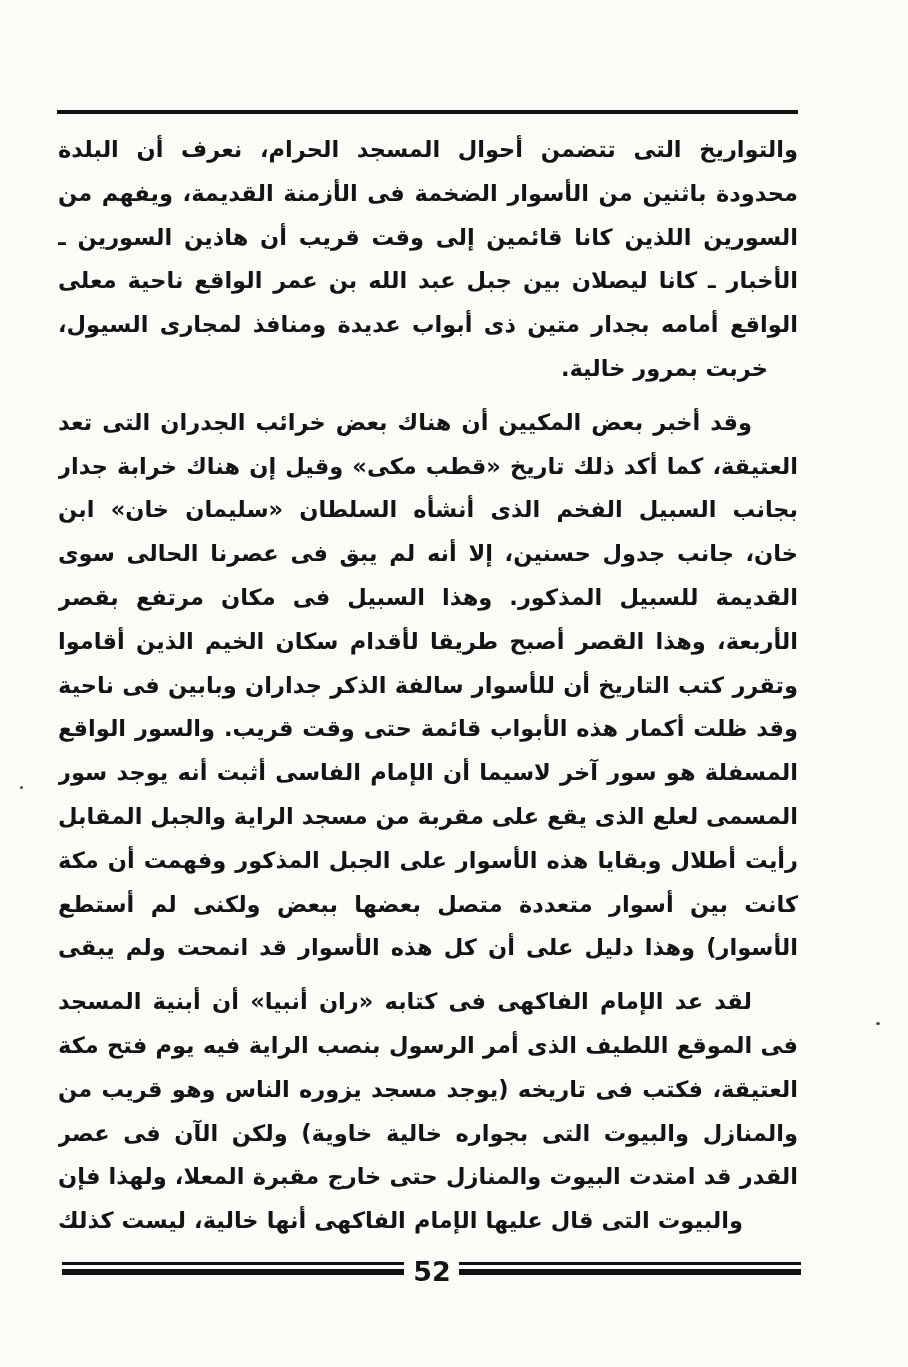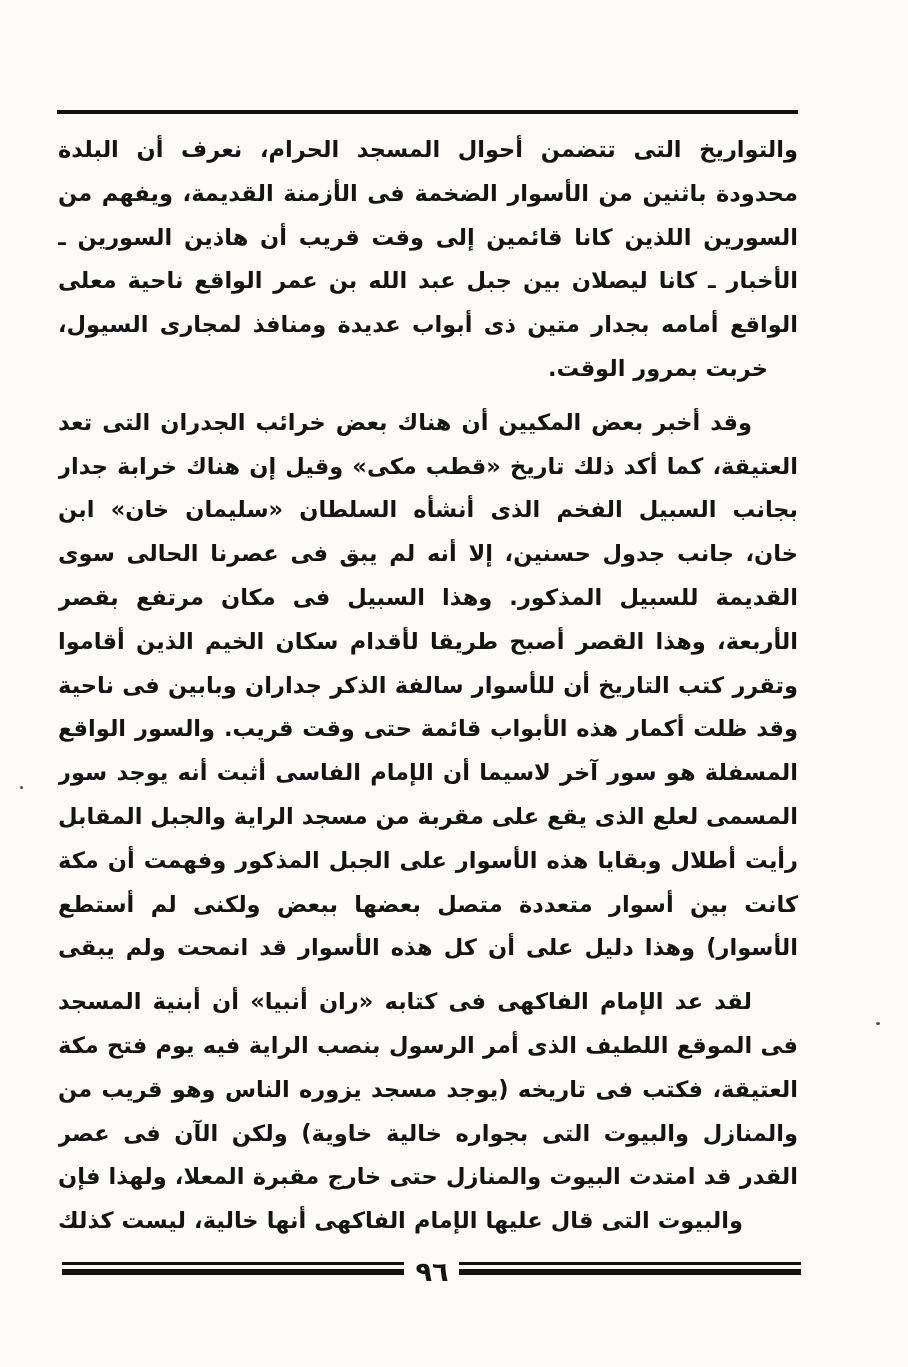--- a/index.html
+++ b/index.html
@@ -86,21 +86,21 @@
   <div class="top-rule"></div>
 
   <div class="text-block">
 
     <div class="para">
       <div class="line">والتواريخ التى تتضمن أحوال المسجد الحرام، نعرف أن البلدة المباركة كانت</div>
       <div class="line">محدودة باثنين من الأسوار الضخمة فى الأزمنة القديمة، ويفهم من بقايا هاذين</div>
       <div class="line">السورين اللذين كانا قائمين إلى وقت قريب أن هاذين السورين ـ كما جاء فى</div>
       <div class="line">الأخبار ـ كانا ليصلان بين جبل عبد الله بن عمر الواقع ناحية معلى بسفح الجبل</div>
       <div class="line">الواقع أمامه بجدار متين ذى أبواب عديدة ومنافذ لمجارى السيول، لكنها كلها</div>
-      <div class="line end ind30">خربت بمرور الوقت.</div>
+      <div class="line end ind30">خربت بمرور خالية.</div>
     </div>
 
     <div class="para">
       <div class="line first">وقد أخبر بعض المكيين أن هناك بعض خرائب الجدران التى تعد من الآثار</div>
       <div class="line">العتيقة، كما أكد ذلك تاريخ «قطب مكى» وقيل إن هناك خرابة جدار عتيق</div>
       <div class="line">بجانب السبيل الفخم الذى أنشأه السلطان «سليمان خان» ابن السلطان سليم</div>
       <div class="line">خان، جانب جدول حسنين، إلا أنه لم يبق فى عصرنا الحالى سوى المبانى</div>
       <div class="line">القديمة للسبيل المذكور. وهذا السبيل فى مكان مرتفع بقصر متشابك من جهاته</div>
       <div class="line">الأربعة، وهذا القصر أصبح طريقا لأقدام سكان الخيم الذين أقاموا بجانبه،</div>
       <div class="line">وتقرر كتب التاريخ أن للأسوار سالفة الذكر جداران وبابين فى ناحية الشبيكة</div>
@@ -121,21 +121,21 @@
       <div class="line end ind55">والبيوت التى قال عليها الإمام الفاكهى أنها خالية، ليست كذلك الآن.</div>
     </div>
 
   </div>
 
   <div class="footer">
     <div class="footer-rule left">
       <div class="thin"></div>
       <div class="thick"></div>
     </div>
-    <div class="page-number">٩٦</div>
+    <div class="page-number">52</div>
     <div class="footer-rule right">
       <div class="thin"></div>
       <div class="thick"></div>
     </div>
   </div>
 
   <div class="speck s1"></div>
   <div class="speck s2"></div>
 
 </div>

